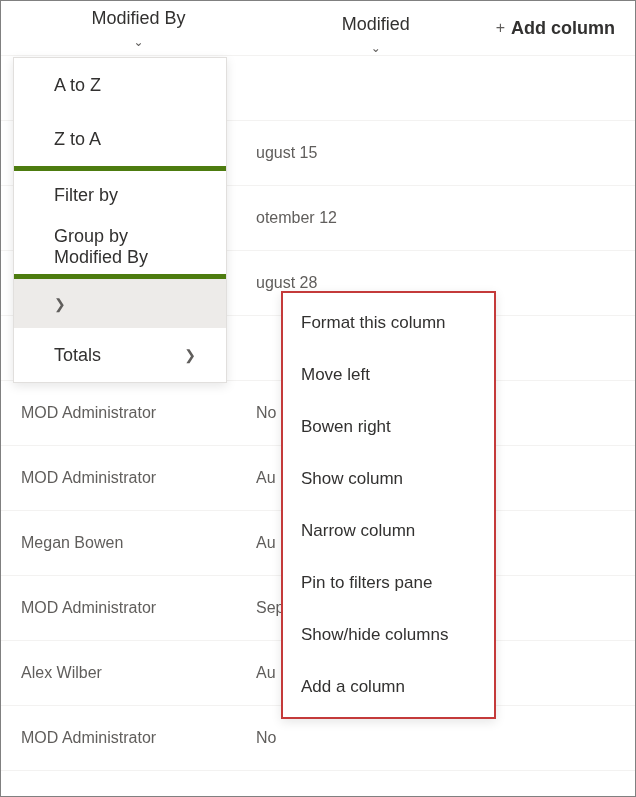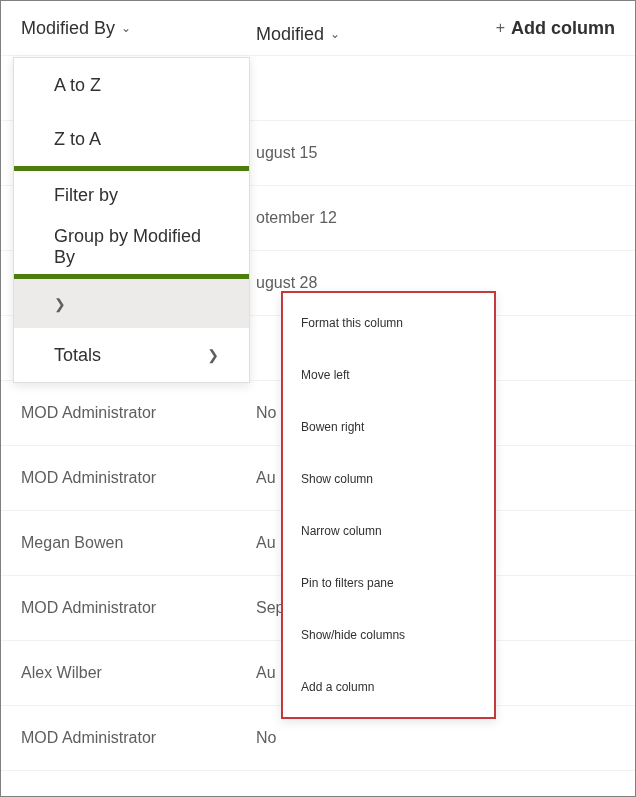--- a/index.html
+++ b/index.html
@@ -21,20 +21,21 @@
       padding: 0 20px;
       border-bottom: 1px solid #f3f2f1;
     }
     .col-header {
       display: flex;
       align-items: center;
       font-size: 18px;
       color: #323130;
       cursor: pointer;
       gap: 6px;
+      flex-direction: column;
     }
     .col-header.modified-by { width: 235px; }
     .col-header.modified { flex: 1; margin-top: 12px; }
     .chevron {
       font-size: 12px;
       color: #605e5c;
     }
     .add-col {
       display: flex;
       align-items: center;
@@ -57,21 +58,21 @@
       color: #605e5c;
       font-size: 16px;
     }
     .data-row .c1 { width: 235px; }
     .data-row .c2 { flex: 1; }
 
     .dropdown {
       position: absolute;
       left: 12px;
       top: 56px;
-      width: 237px;
+      width: 214px;
       background: #fff;
       border: 1px solid #e1dfdd;
       box-shadow: 0 3px 10px rgba(0,0,0,0.1);
     }
     .dropdown-item {
       height: 54px;
       display: flex;
       align-items: center;
       padding: 0 30px 0 40px;
       font-size: 18px;
@@ -98,21 +99,21 @@
       background: #fff;
       border: 2px solid #c43a3a;
       padding: 4px 0;
       box-shadow: 0 3px 10px rgba(0,0,0,0.1);
     }
     .submenu-item {
       height: 52px;
       display: flex;
       align-items: center;
       padding: 0 18px;
-      font-size: 12px;
+      font-size: 17px;
       color: #323130;
       cursor: pointer;
     }
   </style>
 </head>
 <body>
 
 <div class="header-row">
   <div class="col-header modified-by">
     <span>Modified By</span>

